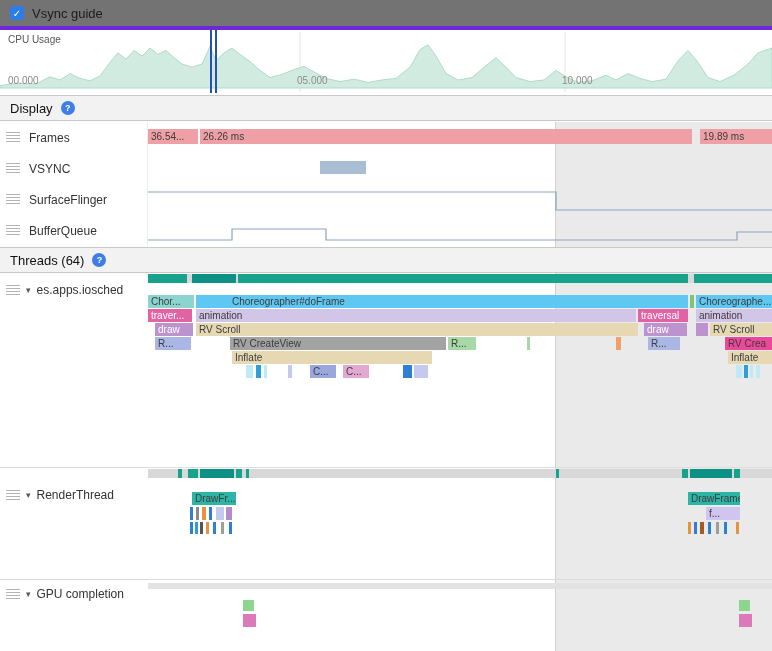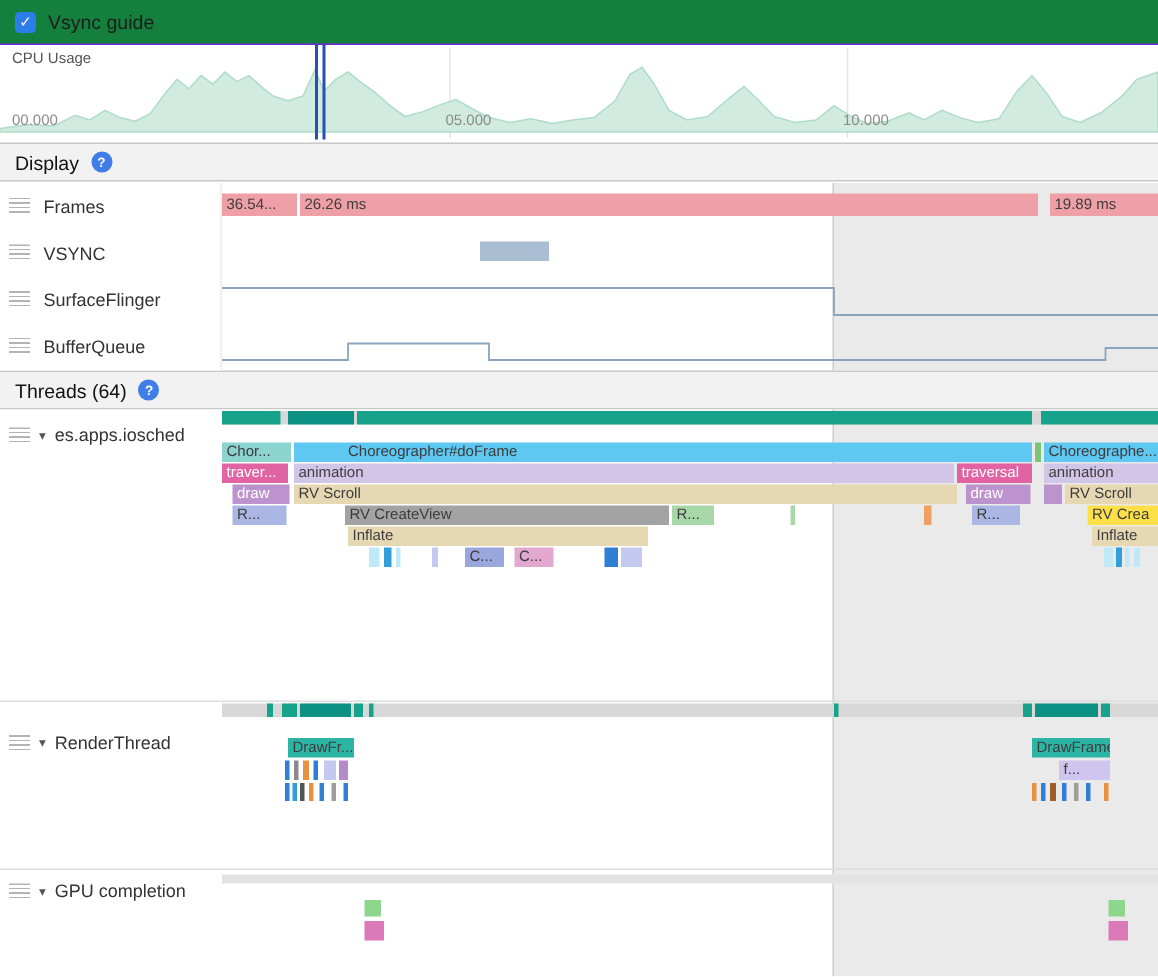--- a/index.html
+++ b/index.html
@@ -1,21 +1,21 @@
 <!DOCTYPE html>
 <html><head>
 <meta charset="utf-8">
 <style>
   html,body{margin:0;padding:0;background:#fff;}
   .stage{position:relative;width:772px;height:651px;background:#fff;overflow:hidden;
          font-family:"Liberation Sans",sans-serif;color:#333;}
 
   
-  .topbar{position:absolute;left:0;top:0;width:772px;height:30px;background:#15803d;
-          border-bottom:1px solid #6d28d9;display:flex;align-items:center;
+  .topbar{position:absolute;left:0;top:0;width:772px;height:30px;background:#737373;
+          border-bottom:4px solid #6d28d9;display:flex;align-items:center;
           padding-left:10px;box-sizing:border-box;}
   .checkbox{width:14px;height:14px;border-radius:3px;background:#2b7de9;color:#fff;
             display:flex;align-items:center;justify-content:center;font-size:10px;flex:0 0 auto;}
   .checkbox::after{content:"✓";}
   .topbar-label{margin-left:8px;font-size:13px;color:#1c1c1c;}
 
   
   .cpu{position:absolute;left:0;top:30px;width:772px;height:65px;background:#fff;}
   .cpu-label{position:absolute;left:8px;top:4px;font-size:10px;color:#555;z-index:3;}
   #cpu-svg{position:absolute;left:0;top:0;width:772px;height:65px;}
@@ -170,21 +170,21 @@
       <div class="bar" style="left: 196px; top: 323px; width: 442px; height: 13px; background: rgb(230, 216, 178);">RV Scroll</div>
       <div class="bar" style="left: 644px; top: 323px; width: 43px; height: 13px; background: rgb(189, 147, 206); color: rgb(255, 255, 255);">draw</div>
       <div class="bar" style="left: 696px; top: 323px; width: 12px; height: 13px; background: rgb(189, 147, 206);"></div>
       <div class="bar" style="left: 710px; top: 323px; width: 62px; height: 13px; background: rgb(230, 216, 178);">RV Scroll</div>
       <div class="bar" style="left: 155px; top: 337px; width: 36px; height: 13px; background: rgb(170, 182, 227);">R...</div>
       <div class="bar" style="left: 230px; top: 337px; width: 216px; height: 13px; background: #a3a3a3;">RV CreateView</div>
       <div class="bar" style="left: 448px; top: 337px; width: 28px; height: 13px; background: rgb(168, 216, 168);">R...</div>
       <div class="bar" style="left: 527px; top: 337px; width: 3px; height: 13px; background: rgb(168, 216, 168);"></div>
       <div class="bar" style="left: 616px; top: 337px; width: 5px; height: 13px; background: rgb(239, 160, 102);"></div>
       <div class="bar" style="left: 648px; top: 337px; width: 32px; height: 13px; background: rgb(170, 182, 227);">R...</div>
-      <div class="bar" style="left: 725px; top: 337px; width: 47px; height: 13px; background: #fde047;">RV Crea</div>
+      <div class="bar" style="left: 725px; top: 337px; width: 47px; height: 13px; background: #ec4899;">RV Crea</div>
       <div class="bar" style="left: 232px; top: 351px; width: 200px; height: 13px; background: rgb(230, 216, 178);">Inflate</div>
       <div class="bar" style="left: 728px; top: 351px; width: 44px; height: 13px; background: rgb(230, 216, 178);">Inflate</div>
       <div class="bar" style="left: 246px; top: 365px; width: 7px; height: 13px; background: rgb(191, 233, 247);"></div>
       <div class="bar" style="left: 256px; top: 365px; width: 5px; height: 13px; background: rgb(46, 159, 216);"></div>
       <div class="bar" style="left: 264px; top: 365px; width: 3px; height: 13px; background: rgb(191, 233, 247);"></div>
       <div class="bar" style="left: 288px; top: 365px; width: 4px; height: 13px; background: rgb(195, 201, 239);"></div>
       <div class="bar" style="left: 310px; top: 365px; width: 26px; height: 13px; background: rgb(154, 167, 221);">C...</div>
       <div class="bar" style="left: 343px; top: 365px; width: 26px; height: 13px; background: rgb(227, 168, 208);">C...</div>
       <div class="bar" style="left: 403px; top: 365px; width: 9px; height: 13px; background: rgb(47, 127, 214);"></div>
       <div class="bar" style="left: 414px; top: 365px; width: 14px; height: 13px; background: rgb(195, 201, 239);"></div>

